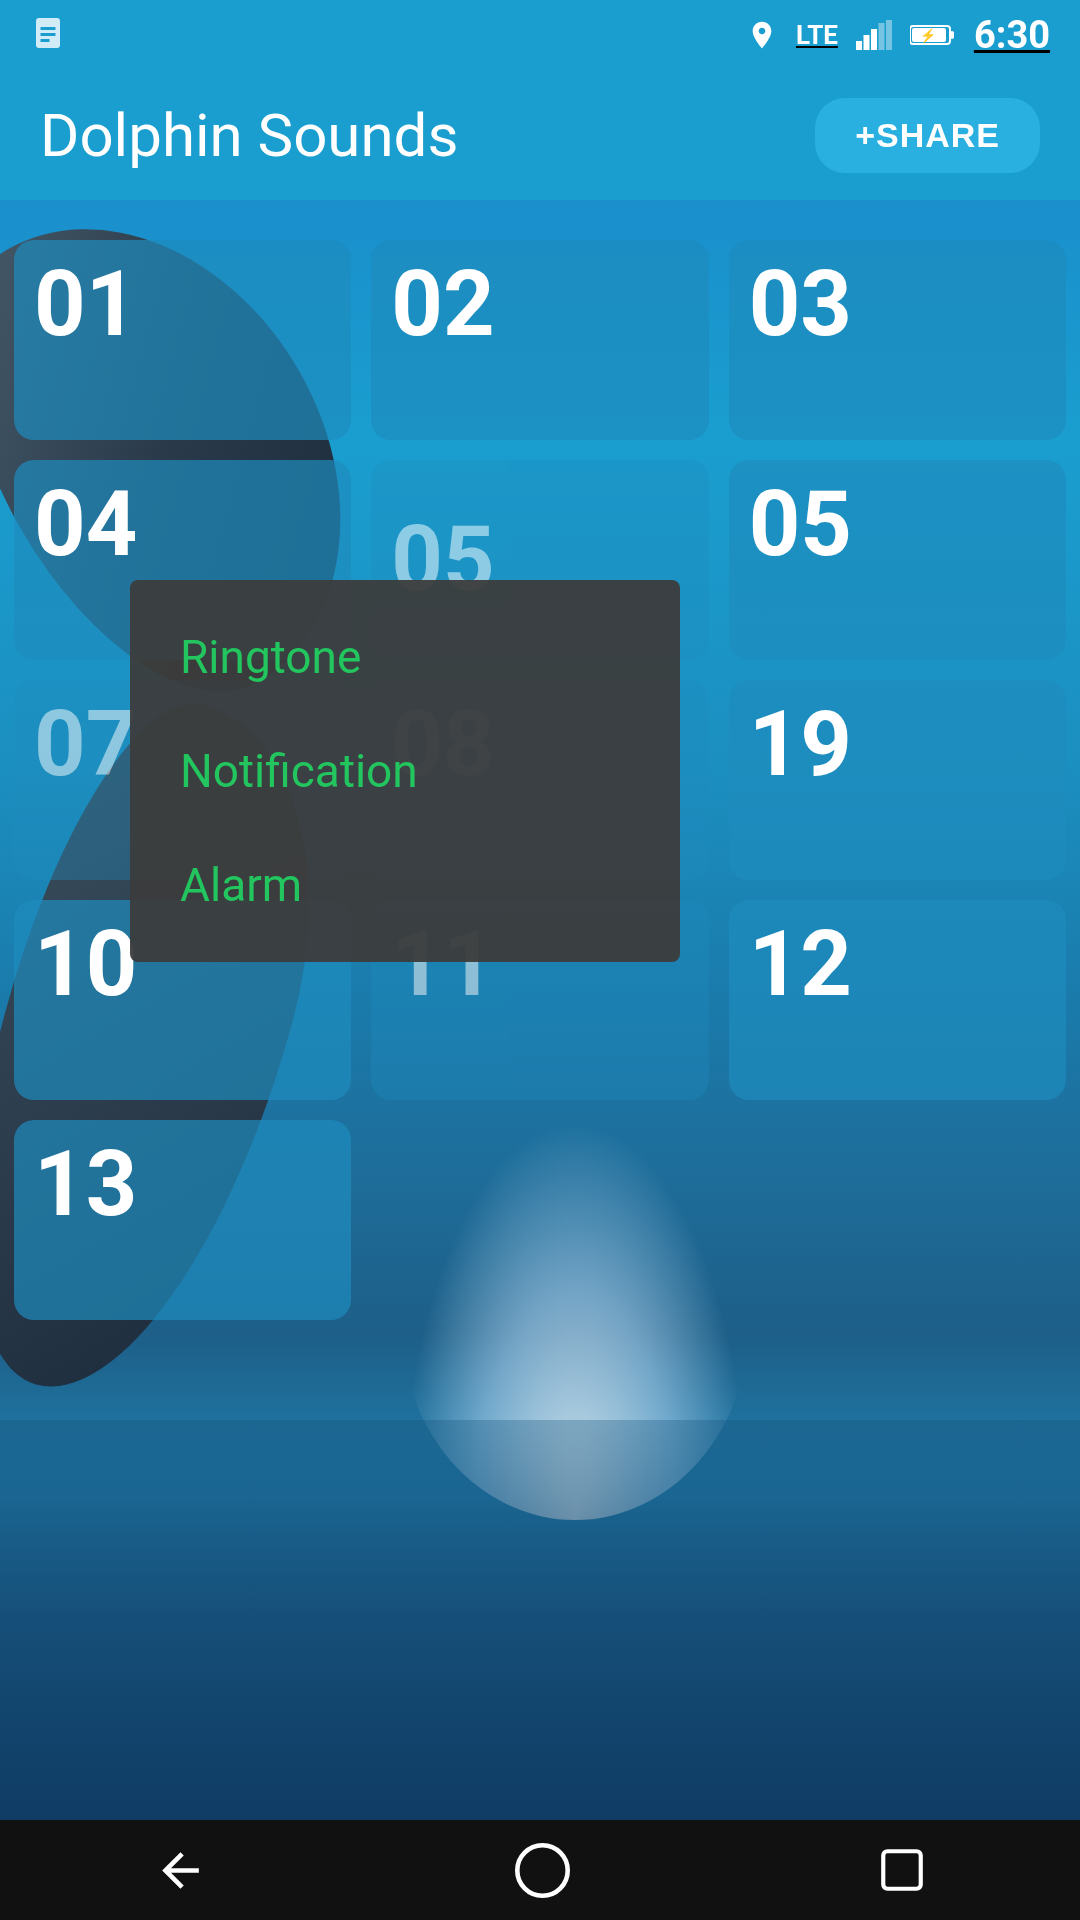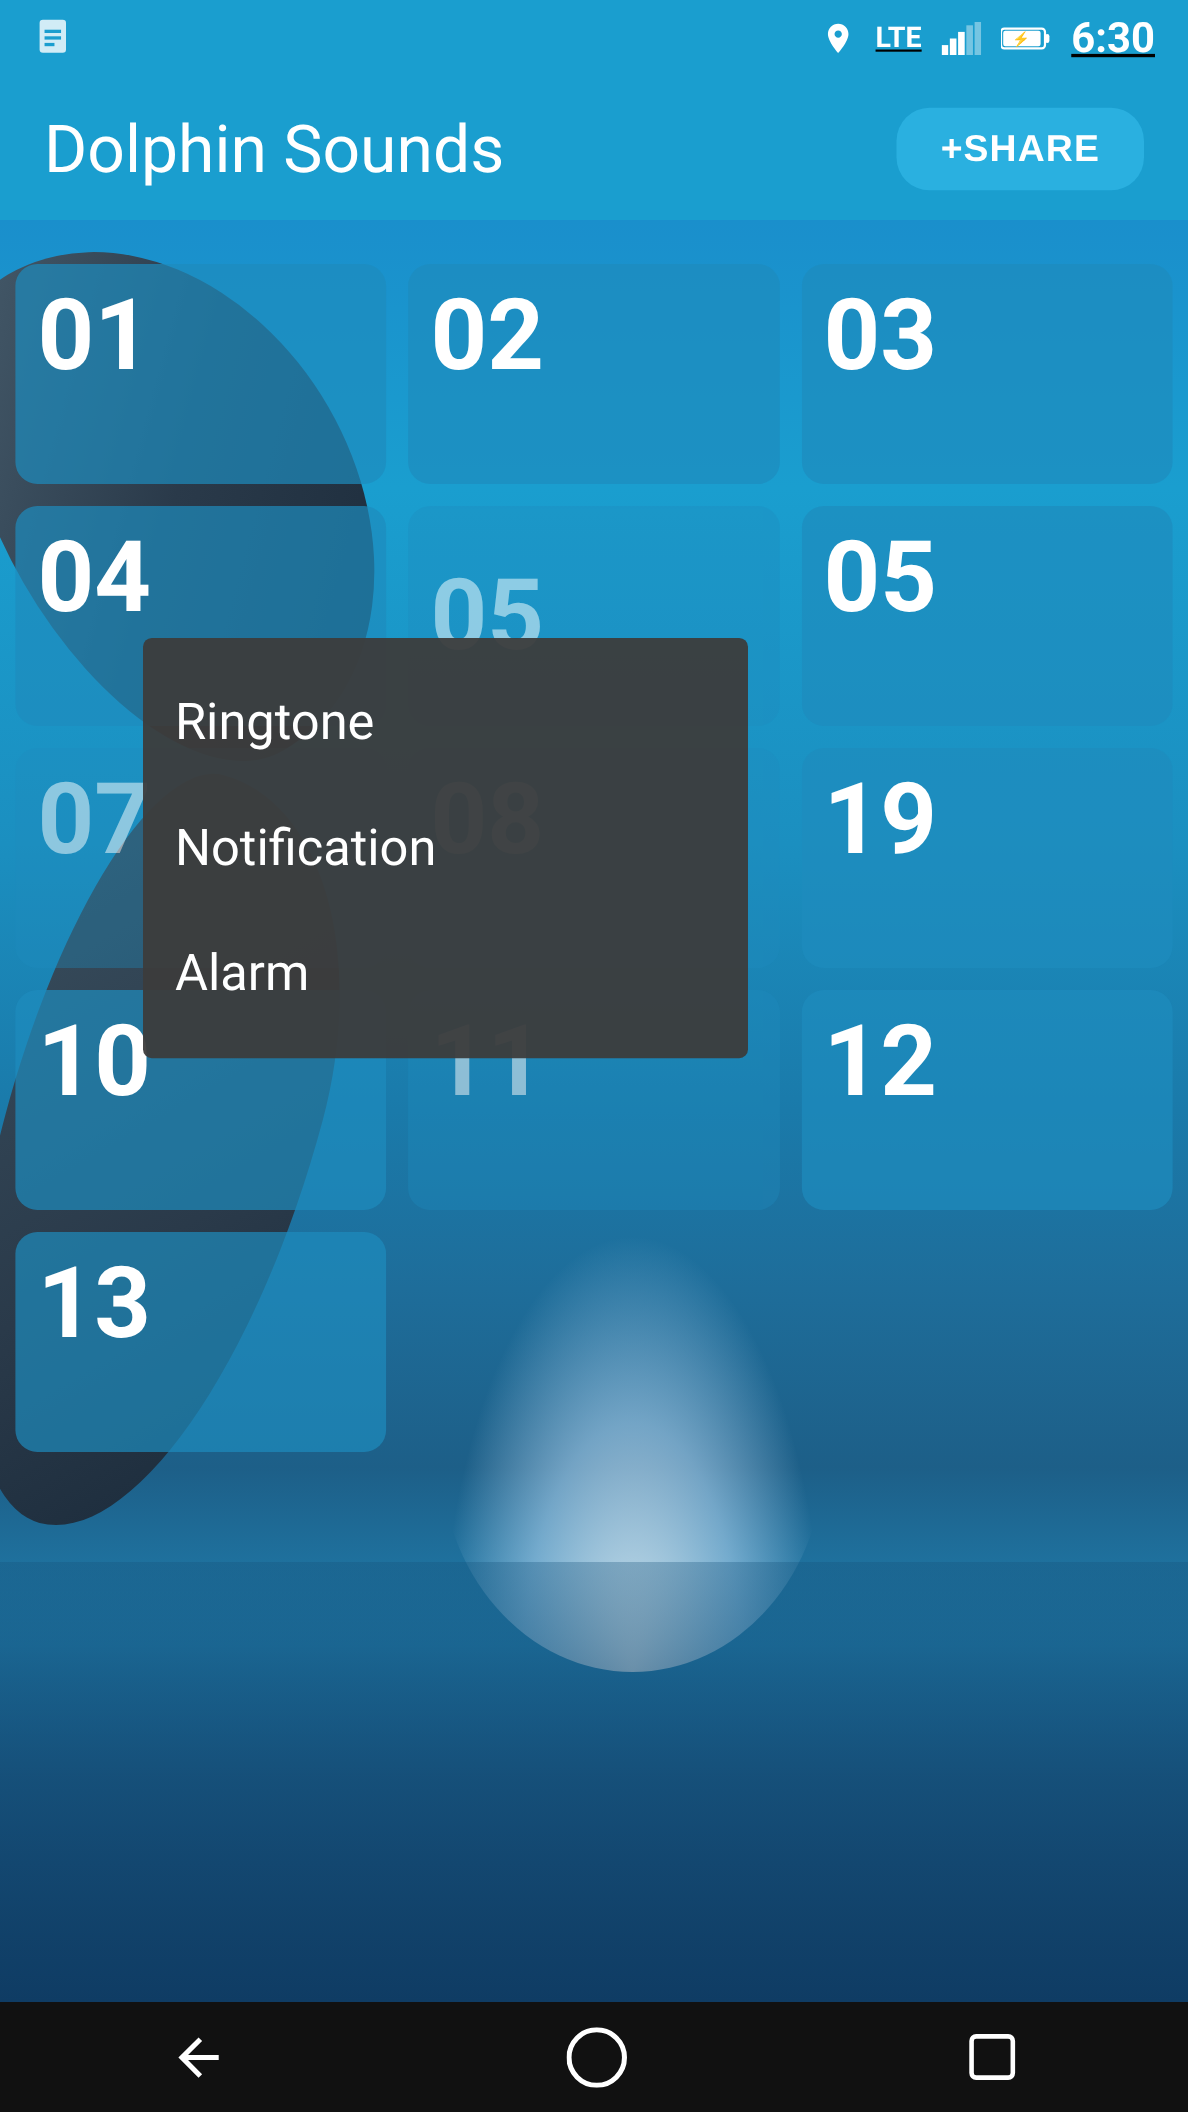--- a/index.html
+++ b/index.html
@@ -170,23 +170,23 @@
       top: 580px;
       left: 130px;
       width: 550px;
       background: rgba(60, 60, 60, 0.95);
       border-radius: 8px;
       z-index: 200;
       padding: 20px 0;
     }
 
     .context-menu-item {
-      color: #ffffff;
+      color: #22c55e;
       font-size: 46px;
-      padding: 30px 29px;
+      padding: 30px 50px;
       cursor: pointer;
       display: block;
     }
 
     
     #nav-bar {
       position: absolute;
       bottom: 0; left: 0; right: 0;
       height: 100px;
       background: #111;

